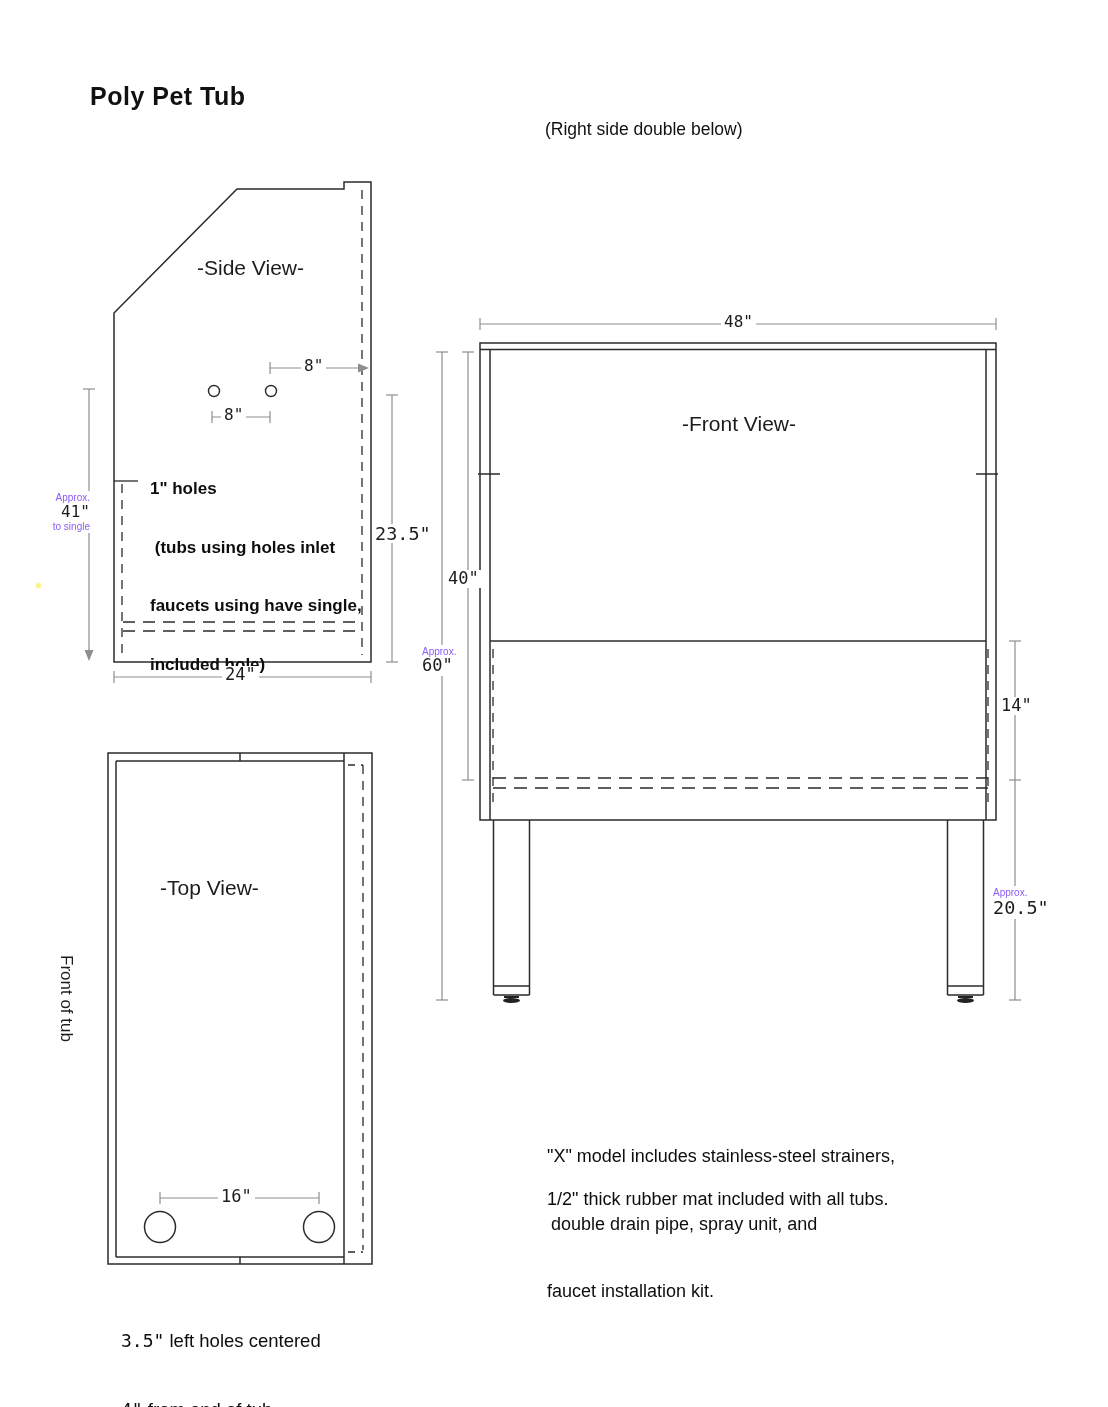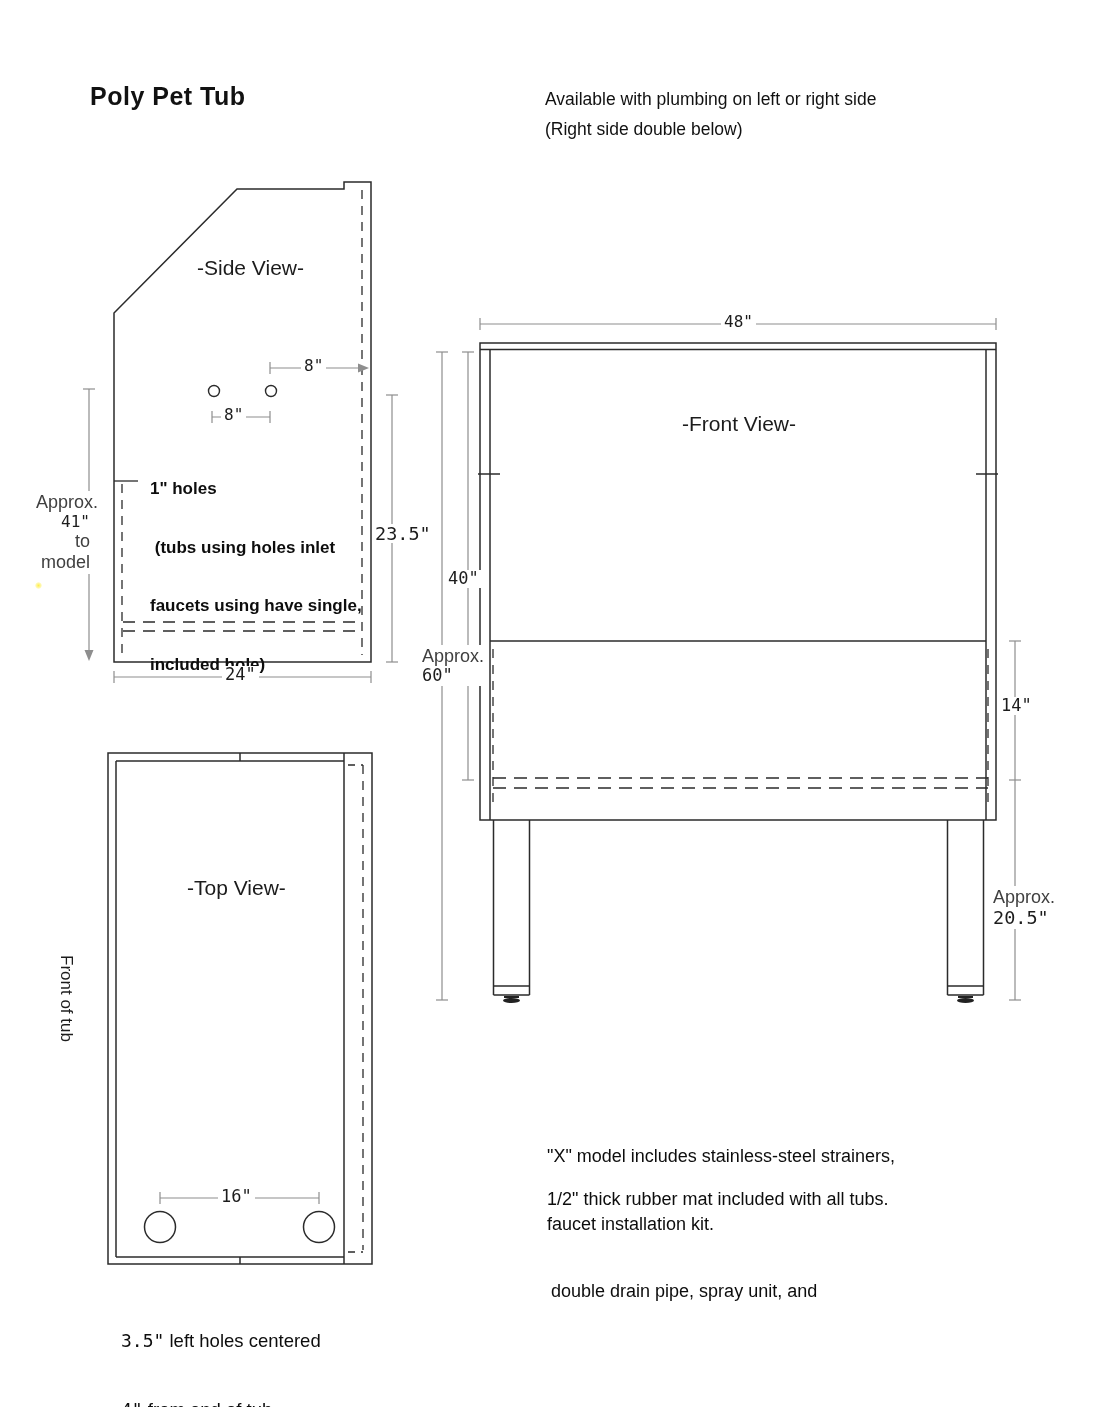--- a/index.html
+++ b/index.html
@@ -6,21 +6,21 @@
   #canvas{position:relative;width:1108px;height:1407px;background:#ffffff;overflow:hidden;
           font-family:"Liberation Sans",sans-serif;color:#111;}
   #linework{position:absolute;left:0;top:0;}
   .lbl{position:absolute;white-space:pre;}
   .title{font-size:25px;font-weight:bold;letter-spacing:.5px;}
   .note{font-size:17.5px;}
   .viewlabel{font-size:21px;color:#1c1c1c;}
   .dim{font-family:"DejaVu Sans Mono","Liberation Mono",monospace;color:#1c1c1c;
        background:#ffffff;padding:0 3px;line-height:1.05;}
   .d17{font-size:16px;} .d18{font-size:17px;} .d19{font-size:18.5px;}
-  .approx{font-size:18px;color:#404040;font-family:"Liberation Sans",sans-serif;}
+  .approx{font-size:10px;color:#8b5cf6;font-family:"Liberation Sans",sans-serif;}
   .holes-note{font-size:17px;font-weight:bold;line-height:19.5px;color:#0d0d0d;}
   .stack{position:absolute;background:#ffffff;padding:1px 2px;}
   .vert{writing-mode:vertical-rl;font-size:17px;color:#1c1c1c;}
   .bodytext{font-size:18px;line-height:22.5px;color:#0d0d0d;}
   .drainnote{font-size:18.5px;line-height:23px;color:#0d0d0d;}
   .drainnote .mono{font-family:"DejaVu Sans Mono","Liberation Mono",monospace;font-size:18px;}
   #yellow-dot{position:absolute;left:35px;top:582px;width:7px;height:7px;border-radius:50%;
     background:radial-gradient(circle,#ffef4d 0%,rgba(255,244,130,.55) 55%,rgba(255,255,255,0) 75%);}
 </style>
 </head>
@@ -134,38 +134,37 @@
     </g>
     <g fill="none" stroke="#8e8e8e" stroke-width="1.2">
       <path d="M160 1192 V1204"></path>
       <path d="M160 1198 H319"></path>
       <path d="M319 1192 V1204"></path>
     </g>
   </svg>
 
   <div class="lbl title" style="left:90px;top:82px;">Poly Pet Tub</div>
 
-  <div class="lbl note" style="left:545px;top:89px;">Available with plumbing on left or right side</div>
   <div class="lbl note" style="left:545px;top:119px;">(Right side double below)</div>
 
   <div class="lbl viewlabel" style="left:197px;top:256px;">-Side View-</div>
   <div class="lbl dim d17" style="left:301px;top:358px;">8"</div>
   <div class="lbl dim d17" style="left:221px;top:407px;">8"</div>
 
   <div class="lbl holes-note" style="left:150px;top:440px;">
     <div>1" holes</div>
     <div> (tubs using holes inlet</div>
     <div>faucets using have single,</div>
     <div>included hole)</div>
   </div>
 
   <div class="stack" style="left:34px;top:491px;width:54px;text-align:right;">
     <div class="approx">Approx.</div>
     <div class="dim d17" style="display:inline-block;padding:0;">41"</div>
-    <div class="approx">to model</div>
+    <div class="approx">to single</div>
   </div>
 
   <div class="lbl dim d19" style="left:372px;top:524px;">23.5"</div>
   <div class="lbl dim d18" style="left:222px;top:666px;">24"</div>
 
   <div class="lbl viewlabel" style="left:666px;top:412px;margin-left:16px;">-Front View-</div>
   <div class="lbl dim d17" style="left:721px;top:314px;">48"</div>
   <div class="lbl dim d18" style="left:445px;top:570px;">40"</div>
 
   <div class="stack" style="left:420px;top:645px;">
@@ -173,30 +172,30 @@
     <div class="dim d18" style="display:inline-block;padding:0;">60"</div>
   </div>
 
   <div class="lbl dim d18" style="left:998px;top:697px;">14"</div>
 
   <div class="stack" style="left:991px;top:886px;">
     <div class="approx">Approx.</div>
     <div class="dim d19" style="display:inline-block;padding:0;">20.5"</div>
   </div>
 
-  <div class="lbl viewlabel" style="left:187px;top:876px;">-Top View-</div>
+  <div class="lbl viewlabel" style="left:160px;top:876px;">-Top View-</div>
   <div class="lbl vert" style="left:56px;top:955px;height:115px;">Front of tub</div>
   <div class="lbl dim d18" style="left:218px;top:1188px;">16"</div>
 
   <div class="lbl drainnote" style="left:121px;top:1283px;">
     <div><span class="mono">3.5"</span><span> left holes centered</span></div>
     <div><span class="mono">4"</span><span> from end of tub.</span></div>
   </div>
 
   <div class="lbl bodytext" style="left:547px;top:1100px;">
     <div>"X" model includes stainless-steel strainers,</div>
+    <div style="padding-left:4px;">double drain pipe, spray unit, and</div>
     <div>faucet installation kit.</div>
-    <div style="padding-left:4px;">double drain pipe, spray unit, and</div>
   </div>
   <div class="lbl bodytext" style="left:547px;top:1188px;">1/2" thick rubber mat included with all tubs.</div>
 
   <div id="yellow-dot"></div>
 </div>
 
 </body></html>

